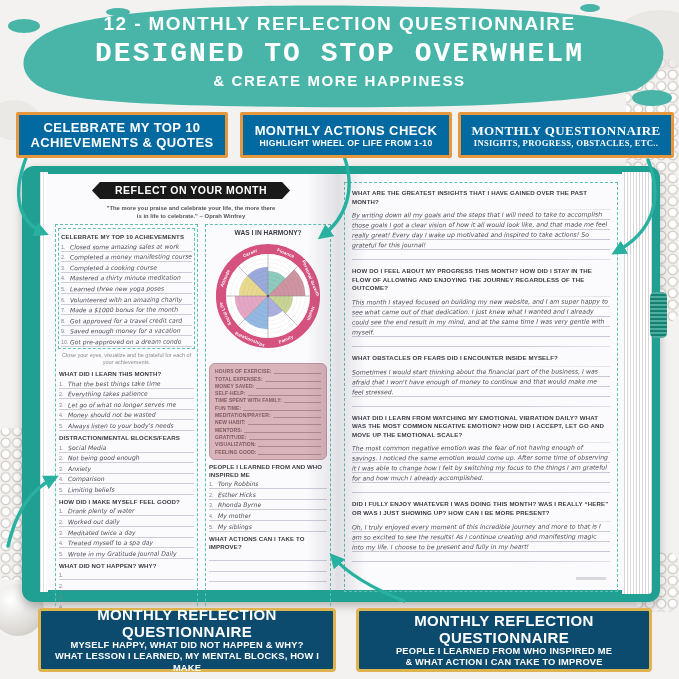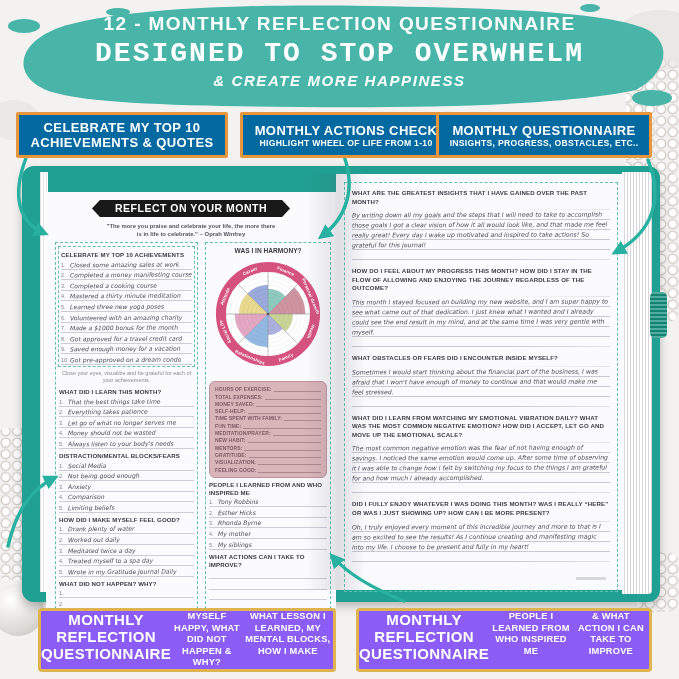--- a/index.html
+++ b/index.html
@@ -6,39 +6,39 @@
   body{width:679px;height:679px;position:relative;overflow:hidden;
        background:#f3f2f0;font-family:"Liberation Sans",sans-serif;}
   .deco{position:absolute;pointer-events:none;}
 
   
   .header-band{position:absolute;left:0;top:0;width:679px;height:110px;z-index:3;}
   .header-band svg{position:absolute;left:0;top:0;}
   .header-text{position:absolute;left:0;top:0;width:100%;text-align:center;color:#fff;z-index:4;}
   .h-line1{font-size:19px;font-weight:bold;letter-spacing:1.4px;margin-top:13px;}
   .h-line2{font-size:28px;font-weight:bold;letter-spacing:2px;margin-top:3px;font-family:Liberation Mono, monospace;}
-  .h-line3{font-size:15px;font-weight:bold;letter-spacing:1.6px;margin-top:3px;font-style:italic;}
+  .h-line3{font-size:15px;font-weight:bold;letter-spacing:1.6px;margin-top:3px;}
 
   
   .callout-row{position:absolute;top:112px;left:0;width:679px;z-index:6;}
   .callout{position:absolute;background:#0369a1;border:3px solid #e6973e;border-radius:2px;
            color:#fff;text-align:center;height:40px;display:flex;flex-direction:column;justify-content:center;}
   .callout .t{font-size:13px;font-weight:bold;letter-spacing:.4px;line-height:15px;}
   .callout .s{font-size:8.6px;font-weight:bold;letter-spacing:.3px;line-height:10px;}
-  #co1{left:16px;width:206px;} #co2{left:240px;width:206px;} #co3{left:436px;width:210px;}
+  #co1{left:16px;width:206px;} #co2{left:240px;width:206px;} #co3{left:458px;width:210px;font-family:Liberation Serif, serif;}
 
   
   .cover{position:absolute;left:22px;top:166px;width:638px;height:436px;background:#1fa092;
          border-radius:12px;box-shadow:0 4px 10px rgba(0,0,0,.25);z-index:2;}
   .stack-right{position:absolute;left:622px;top:172px;width:30px;height:422px;z-index:2;
       background:repeating-linear-gradient(to right,#ffffff 0 2px,#d7d7da 2px 3px);border-radius:0 4px 4px 0;}
   .stack-left{position:absolute;left:40px;top:172px;width:8px;height:420px;z-index:2;
       background:repeating-linear-gradient(to right,#e2e2e6 0 1px,#fff 1px 3px);}
   .page{position:absolute;background:#fbfbfd;z-index:3;}
-  #pageL{left:46px;top:192px;width:290px;height:416px;}
+  #pageL{left:46px;top:174px;width:290px;height:416px;}
   #pageR{left:336px;top:174px;width:288px;height:416px;}
   .spine-shadow{position:absolute;left:306px;top:174px;width:60px;height:416px;z-index:4;
       background:linear-gradient(to right,rgba(0,0,0,0) 0%,rgba(90,90,110,.14) 48%,rgba(90,90,110,.18) 52%,rgba(0,0,0,0) 100%);}
   .pen-loop{position:absolute;left:650px;top:292px;width:17px;height:46px;background:#16917f;border-radius:5px;z-index:5;
       background-image:repeating-linear-gradient(to bottom,rgba(255,255,255,.25) 0 2px,rgba(0,0,0,.1) 2px 4px);}
 
   
   .banner{position:absolute;left:46px;top:8px;width:198px;height:17px;background:#191919;color:#fff;
       font-size:10.5px;font-weight:bold;letter-spacing:.5px;text-align:center;line-height:17px;
       clip-path:polygon(0 50%,4% 0,96% 0,100% 50%,96% 100%,4% 100%);}
@@ -64,22 +64,22 @@
 
   
   .rp-inner{position:absolute;left:8px;top:8px;width:258px;height:396px;border:1px dashed #5fc0b2;padding:6px 7px;}
   .q{font-size:6.1px;font-weight:bold;color:#3a3a42;line-height:8.6px;letter-spacing:.15px;margin-top:7px;}
   .a{font-family:"DejaVu Sans",sans-serif;font-style:italic;font-size:6.2px;color:#4c4c58;line-height:10px;
      margin-top:4px;background:repeating-linear-gradient(to bottom,transparent 0 9px,rgba(120,120,150,.38) 9px 10px);
      padding-bottom:10px;transform:rotate(-.2deg);}
   .footer-mark{position:absolute;right:18px;bottom:10px;width:30px;height:3px;background:#d8d8e0;}
 
   
-  .b-callout{position:absolute;top:608px;background:#8b5cf6;border:3px solid #dfb44e;border-radius:4px;
-      color:#fff;text-align:center;height:58px;display:flex;flex-direction:row;justify-content:center;z-index:6;}
+  .b-callout{position:absolute;top:608px;background:#0c4a6e;border:3px solid #dfb44e;border-radius:4px;
+      color:#fff;text-align:center;height:58px;display:flex;flex-direction:column;justify-content:center;z-index:6;}
   #bc1{left:38px;width:292px;} #bc2{left:356px;width:290px;}
   .b-callout .t{font-size:15px;font-weight:bold;letter-spacing:.4px;line-height:17px;}
   .b-callout .s{font-size:9.3px;font-weight:bold;letter-spacing:.2px;line-height:11.5px;}
 
   .arrows{position:absolute;left:0;top:0;z-index:5;pointer-events:none;}
   .sphere{position:absolute;left:-8px;top:584px;width:52px;height:52px;border-radius:50%;z-index:1;
       background:radial-gradient(circle at 35% 30%,#ffffff,#d8d5d1 70%,#bdb9b4);}
 </style>
 </head>
 <body>

